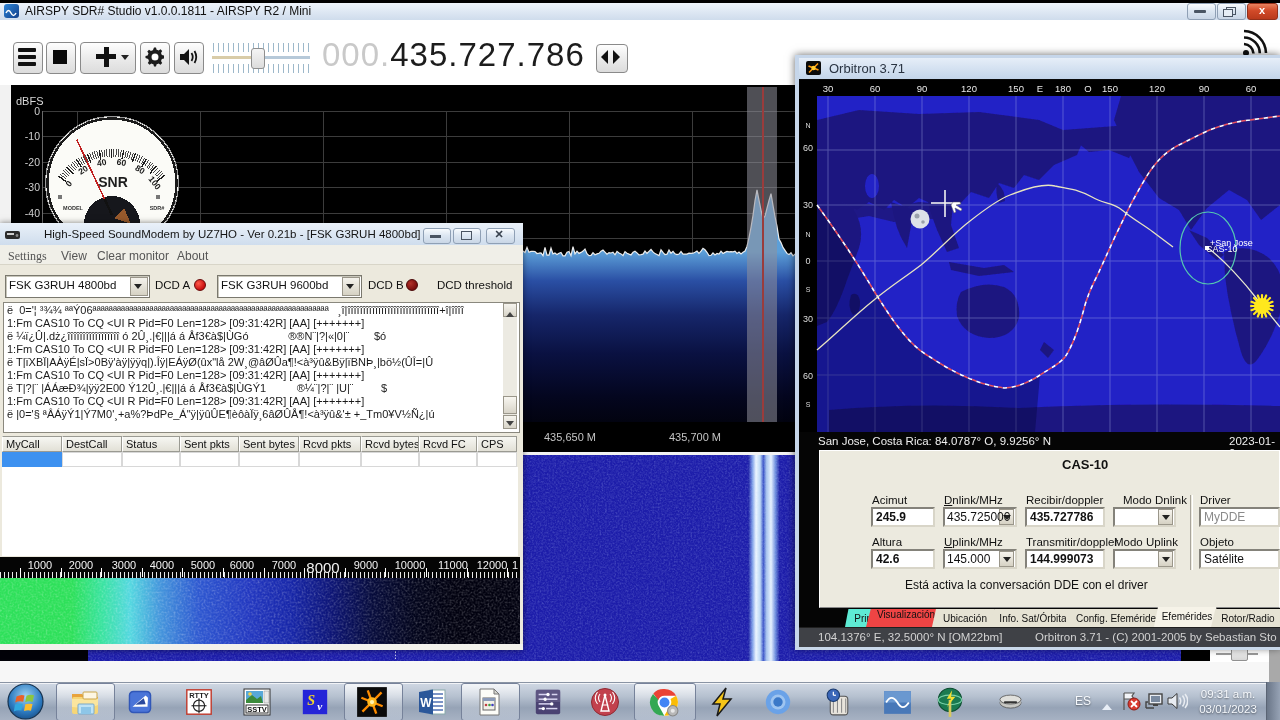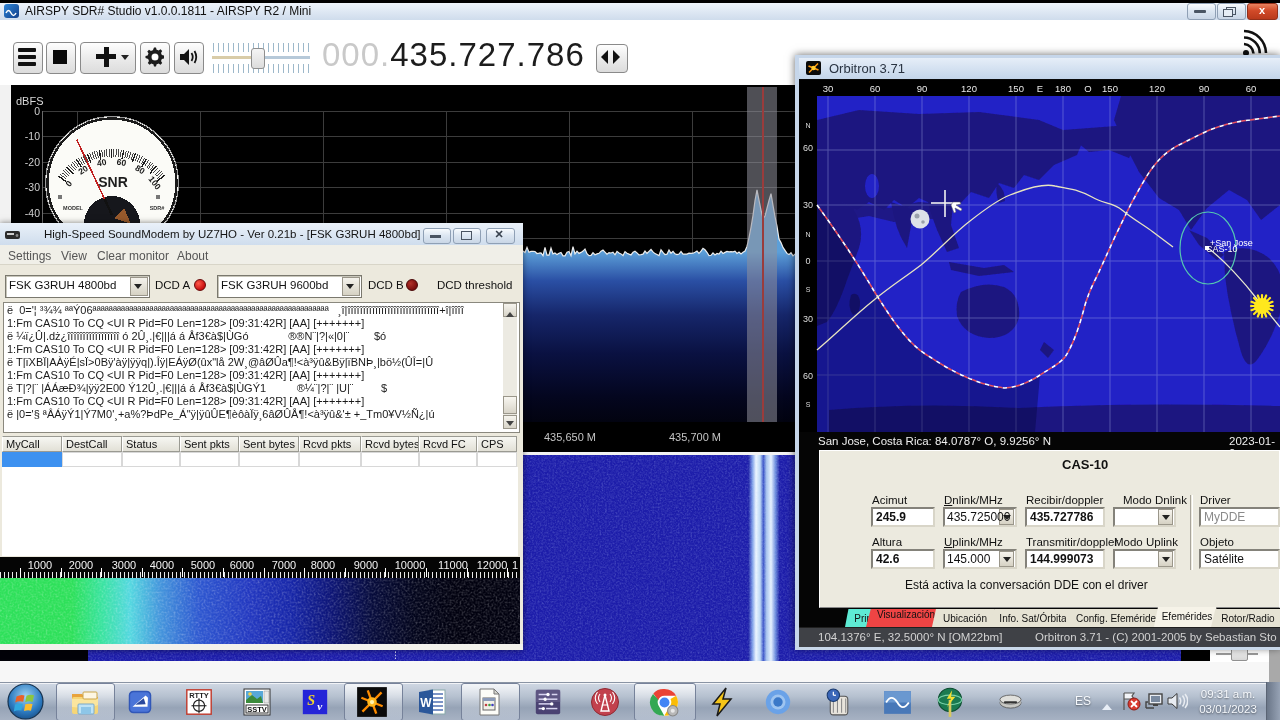--- a/index.html
+++ b/index.html
@@ -239,21 +239,21 @@
     </svg>
  <div class="abs" style="left:24px;top:5px;font-size:11.5px;color:#151515;white-space:nowrap;margin-left:20px;">High-Speed SoundModem by UZ7HO - Ver 0.21b - [FSK G3RUH 4800bd]</div>
  <div class="wbtn" style="left:423px;top:5px;width:26px;height:14px;"></div>
  <div class="abs" style="left:430px;top:12px;width:11px;height:3px;background:#4a5563;"></div>
  <div class="wbtn" style="left:453px;top:5px;width:26px;height:14px;"></div>
  <div class="abs" style="left:461px;top:8px;width:9px;height:7px;border:1.6px solid #4a5563;"></div>
  <div class="wbtn" style="left:486px;top:5px;width:27px;height:14px;"></div>
  <div class="abs" style="left:493px;top:4.5px;width:12px;color:#39434f;font-size:11px;font-weight:bold;text-align:center;">✕</div>
 
  <div class="abs" style="left:0;top:22px;width:523px;height:19px;background:#f0efe8;border-bottom:1px solid #d8d5c8;"></div>
- <div class="abs" style="left:8px;top:26px;font-size:12px;color:#555;">Settings</div>
+ <div class="abs" style="left:8px;top:26px;font-size:12px;color:#555;font-family:Liberation Serif, serif;">Settings</div>
  <div class="abs" style="left:61px;top:26px;font-size:12px;color:#555;">View</div>
  <div class="abs" style="left:97px;top:26px;font-size:12px;color:#555;">Clear monitor</div>
  <div class="abs" style="left:177px;top:26px;font-size:12px;color:#555;">About</div>
 
  <div class="abs" style="left:5px;top:52px;width:143px;height:21px;background:#fff;border:1px solid #7a786e;box-shadow:inset 1px 1px 0 #c8c6ba;"></div>
  <div class="abs" style="left:9px;top:56px;font-size:11.5px;color:#111;">FSK G3RUH 4800bd</div>
  <div class="abs" style="left:130px;top:54px;width:16px;height:17px;background:linear-gradient(#f4f2ec,#d6d2c4);border:1px solid #9a968a;"></div>
  <div class="abs" style="left:134px;top:61px;width:0;height:0;border:4px solid transparent;border-top:5px solid #222;"></div>
  <div class="abs" style="left:155px;top:56px;font-size:11.5px;color:#111;">DCD A</div>
  <div class="abs" style="left:194px;top:56px;width:10px;height:10px;border-radius:50%;background:radial-gradient(circle at 35% 35%,#ff5a4a,#c80f0f 70%);border:1px solid #6a0808;"></div>
@@ -307,21 +307,21 @@
 <div class="abs" style="left:2px;top:467px;width:516px;height:89px;background:#fff;"></div>
 
 <div class="abs" style="left:0;top:557px;width:520px;height:21px;background:#050505;"></div>
 <div class="abs" style="left:22px;top:559px;width:36px;text-align:center;font-size:11px;color:#f2f2f2;">1000</div>
 <div class="abs" style="left:63px;top:559px;width:36px;text-align:center;font-size:11px;color:#f2f2f2;">2000</div>
 <div class="abs" style="left:106px;top:559px;width:36px;text-align:center;font-size:11px;color:#f2f2f2;">3000</div>
 <div class="abs" style="left:144px;top:559px;width:36px;text-align:center;font-size:11px;color:#f2f2f2;">4000</div>
 <div class="abs" style="left:185px;top:559px;width:36px;text-align:center;font-size:11px;color:#f2f2f2;">5000</div>
 <div class="abs" style="left:224px;top:559px;width:36px;text-align:center;font-size:11px;color:#f2f2f2;">6000</div>
 <div class="abs" style="left:266px;top:559px;width:36px;text-align:center;font-size:11px;color:#f2f2f2;">7000</div>
-<div class="abs" style="left:305px;top:559px;width:36px;text-align:center;font-size:11px;color:#f2f2f2;">8000</div>
+<div class="abs" style="left:305px;top:559px;width:36px;text-align:center;font-size:15px;color:#f2f2f2;">8000</div>
 <div class="abs" style="left:348px;top:559px;width:36px;text-align:center;font-size:11px;color:#f2f2f2;">9000</div>
 <div class="abs" style="left:392px;top:559px;width:36px;text-align:center;font-size:11px;color:#f2f2f2;">10000</div>
 <div class="abs" style="left:435px;top:559px;width:36px;text-align:center;font-size:11px;color:#f2f2f2;">11000</div>
 <div class="abs" style="left:474px;top:559px;width:36px;text-align:center;font-size:11px;color:#f2f2f2;">12000</div>
 <div class="abs" style="left:512px;top:559px;font-size:11px;color:#f2f2f2;">1</div>
 <div class="abs" style="left:0;top:572px;width:520px;height:6px;background:repeating-linear-gradient(90deg,#e8e8e8 0,#e8e8e8 1px,transparent 1px,transparent 4px);"></div>
 <div class="abs" style="left:20px;top:568px;width:1px;height:9px;background:#fff;"></div>
 <div class="abs" style="left:61px;top:568px;width:1px;height:9px;background:#fff;"></div>
 <div class="abs" style="left:101px;top:568px;width:1px;height:9px;background:#fff;"></div>
 <div class="abs" style="left:142px;top:568px;width:1px;height:9px;background:#fff;"></div>

